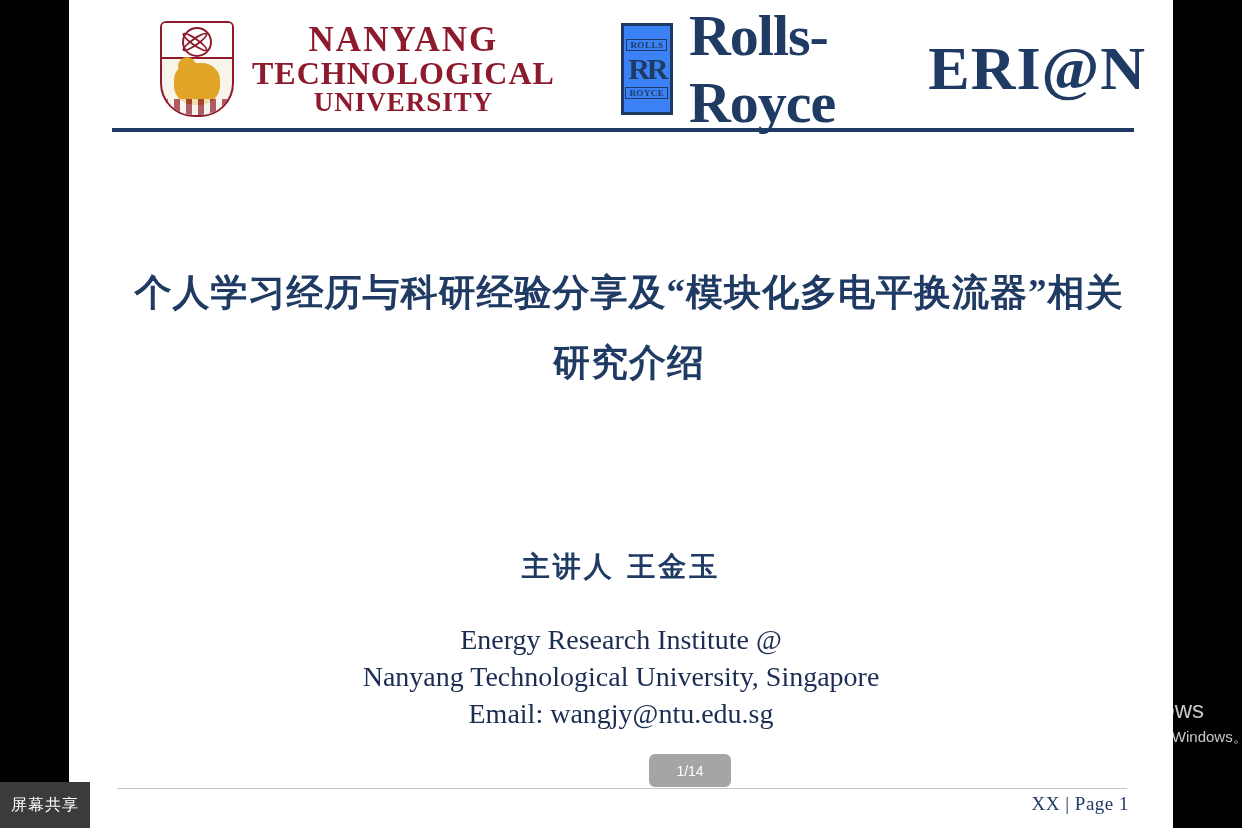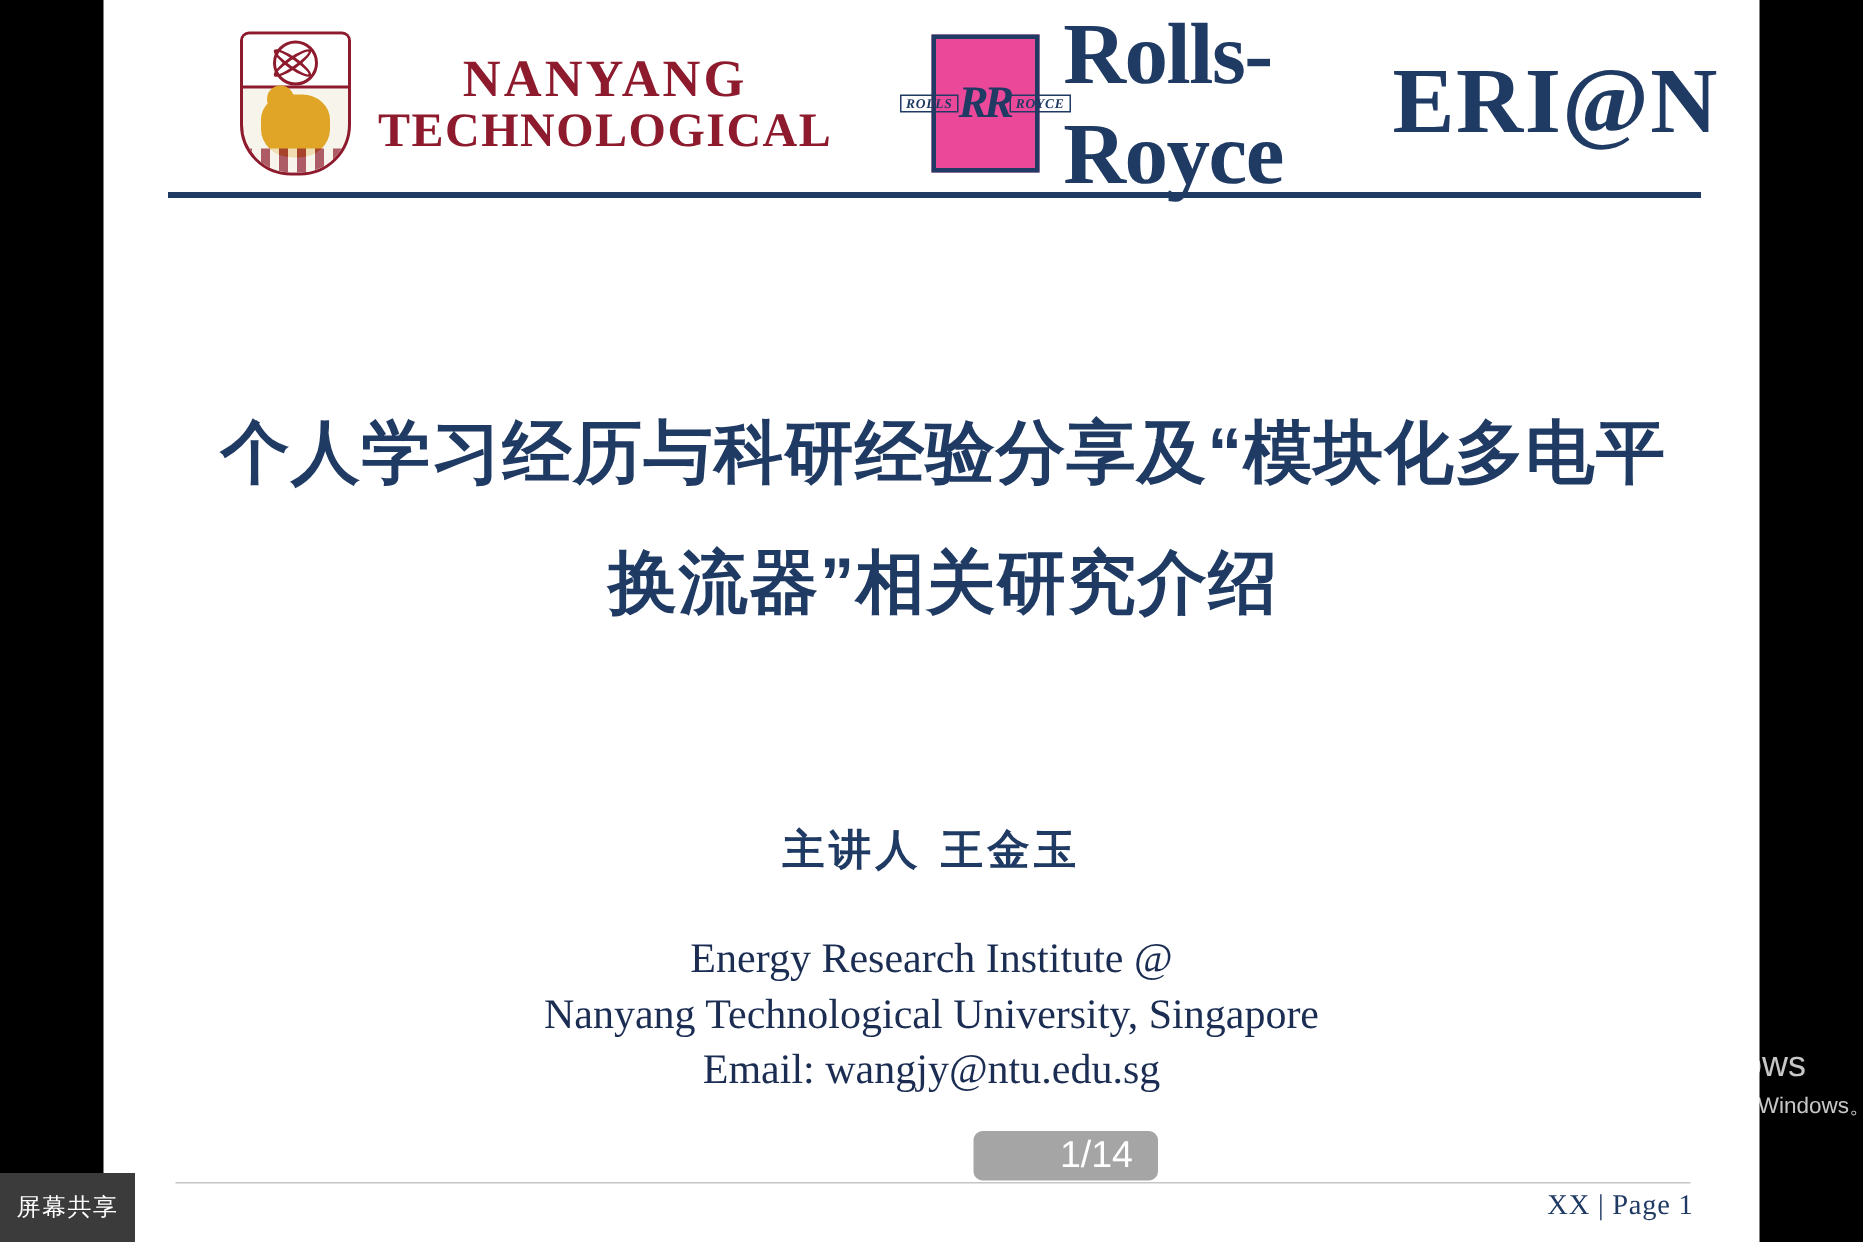--- a/index.html
+++ b/index.html
@@ -142,28 +142,27 @@
   
   .rr-block {
     display: flex;
     align-items: center;
     margin-left: 66px;
   }
   .rr-badge {
     width: 66px;
     height: 86px;
     border: 3px solid #1f3a63;
-    background: #ec4899;
-    display: flex;
-    flex-direction: row;
+    background: #3b82f6;
+    display: flex;
+    flex-direction: column;
     align-items: center;
     justify-content: center;
     color: #1f3a63;
     font-family: "Liberation Serif", serif;
-    font-style: italic;
   }
   .rr-badge .top, .rr-badge .bot {
     font-size: 9px;
     font-weight: 700;
     letter-spacing: .5px;
     border: 1px solid #1f3a63;
     padding: 0 3px;
   }
   .rr-badge .rr {
     font-size: 30px;
@@ -192,22 +191,22 @@
   }
 
   
   .slide-title {
     position: absolute;
     left: 60px;
     top: 258px;
     width: 1000px;
     text-align: center;
     color: #1f3a63;
-    font-family: Liberation Sans, sans-serif;
-    font-size: 46px;
+    font-family: Liberation Serif, serif;
+    font-size: 37px;
     font-weight: 700;
     line-height: 1.9;
     letter-spacing: 1px;
   }
   .speaker {
     position: absolute;
     left: 0;
     top: 548px;
     width: 100%;
     text-align: center;
@@ -251,26 +250,25 @@
   
   .page-pill {
     position: absolute;
     left: 580px;
     top: 754px;
     width: 82px;
     height: 33px;
     background: rgba(130,130,130,.72);
     border-radius: 6px;
     color: #ffffff;
-    font-size: 25px;
+    font-size: 14px;
     display: flex;
     align-items: center;
     justify-content: center;
     font-family: "Liberation Sans", sans-serif;
-    padding-left: 41px;
   }
 
   .share-chip {
     position: absolute;
     left: 0;
     top: 782px;
     width: 90px;
     height: 46px;
     background: #3b3b3b;
     color: #ffffff;
@@ -307,20 +305,21 @@
           <div class="crest-top">
               <div class="crest-atom"></div>
             </div>
           <div class="crest-lion"></div>
           <div class="crest-wave"></div>
         </div>
       </div>
       <div class="ntu-words">
         <div class="ntu-l1">NANYANG</div>
         <div class="ntu-l2">TECHNOLOGICAL</div>
+        <div class="ntu-l3">UNIVERSITY</div>
       </div>
     </div>
 
     <div class="rr-block">
       <div class="rr-badge">
         <div class="top">ROLLS</div>
         <div class="rr">RR</div>
         <div class="bot">ROYCE</div>
       </div>
       <div class="rr-word">Rolls-Royce</div>

